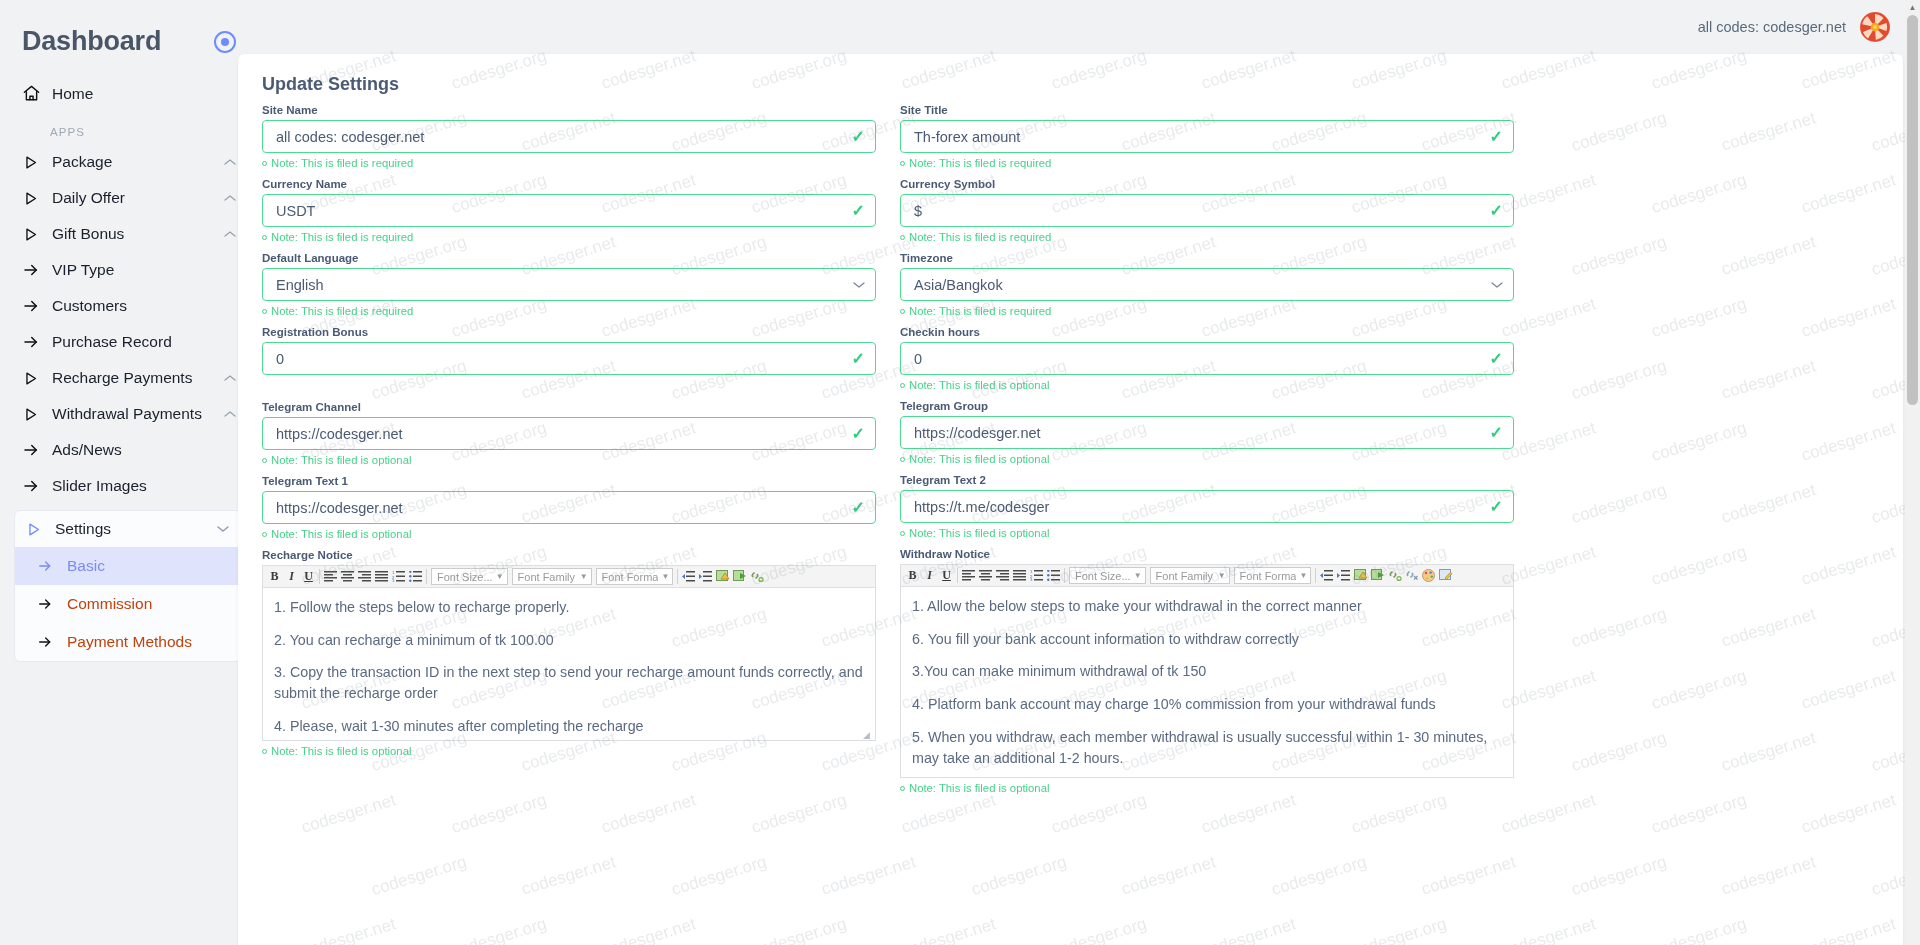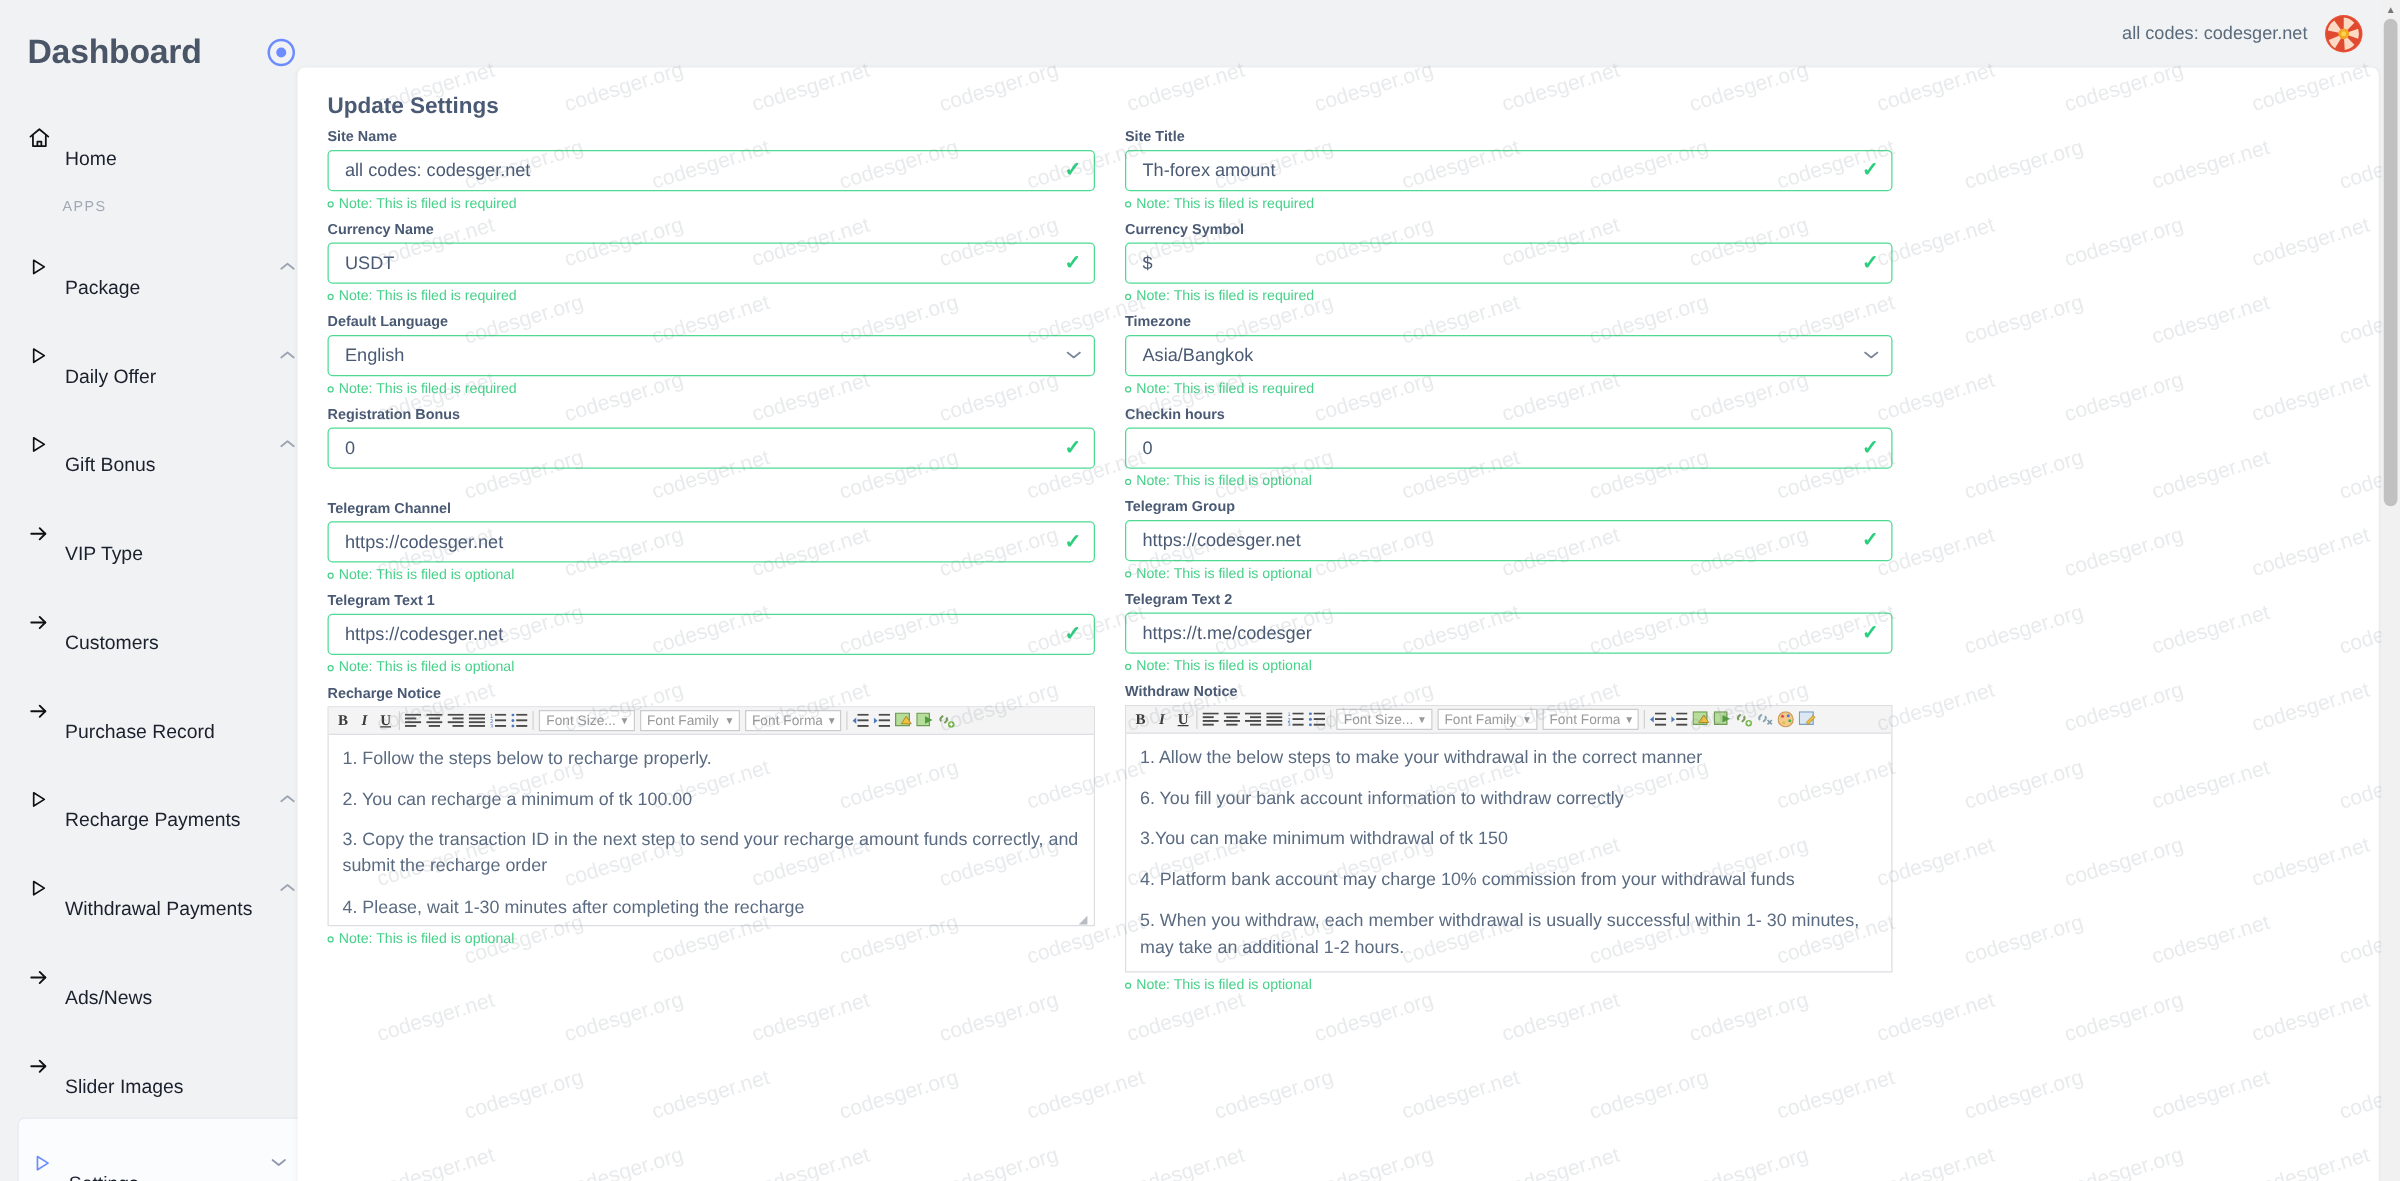--- a/index.html
+++ b/index.html
@@ -33,21 +33,21 @@
   }
   .brand-dot i { width: 8px; height: 8px; border-radius: 50%; background: #6c8cff; display:block; }
 
   .nav-item {
     display: flex; align-items: center;
     padding: 9px 22px 9px 22px;
     font-size: 15.5px; color: #1a202c;
     cursor: pointer; position: relative;
   }
   .nav-item .nic { width: 30px; flex: 0 0 30px; display:flex; align-items:center; }
-  .nav-item .nlabel { flex: 1; margin-top: 35px; }
+  .nav-item .nlabel { flex: 1; }
   .nav-item .ncar { color: #9aa5b1; font-size: 11px; margin-left: 6px; }
 
   .section-label {
     padding: 14px 22px 6px 22px;
     font-size: 11.5px; letter-spacing: 1.1px;
     color: #a0aab5; font-weight: 500; margin-left: 28px;
   }
 
   
   .ico-home { display:block; }
@@ -57,21 +57,21 @@
     margin: 6px 14px 0 14px;
     background: #fbfcfe;
     border: 1px solid #e6e9ef;
     border-radius: 6px;
     overflow: hidden;
   }
   .settings-card .nav-item { padding-left: 10px; padding-right: 14px; }
   .sub-item {
     display: flex; align-items: center;
     padding: 10px 14px 10px 22px;
-    font-size: 15.5px; color: #701a75; cursor: pointer;
+    font-size: 15.5px; color: #c2410c; cursor: pointer;
   }
   .sub-item .nic { width: 30px; flex: 0 0 30px; display:flex; align-items:center; }
   .sub-item.active { background: #dfe3fb; color: #7b8cf0; }
 
   
   #main {
     position: absolute; left: 238px; top: 54px;
     width: 1665px; height: 900px;
     background: #ffffff;
     border-radius: 6px 6px 0 0;

